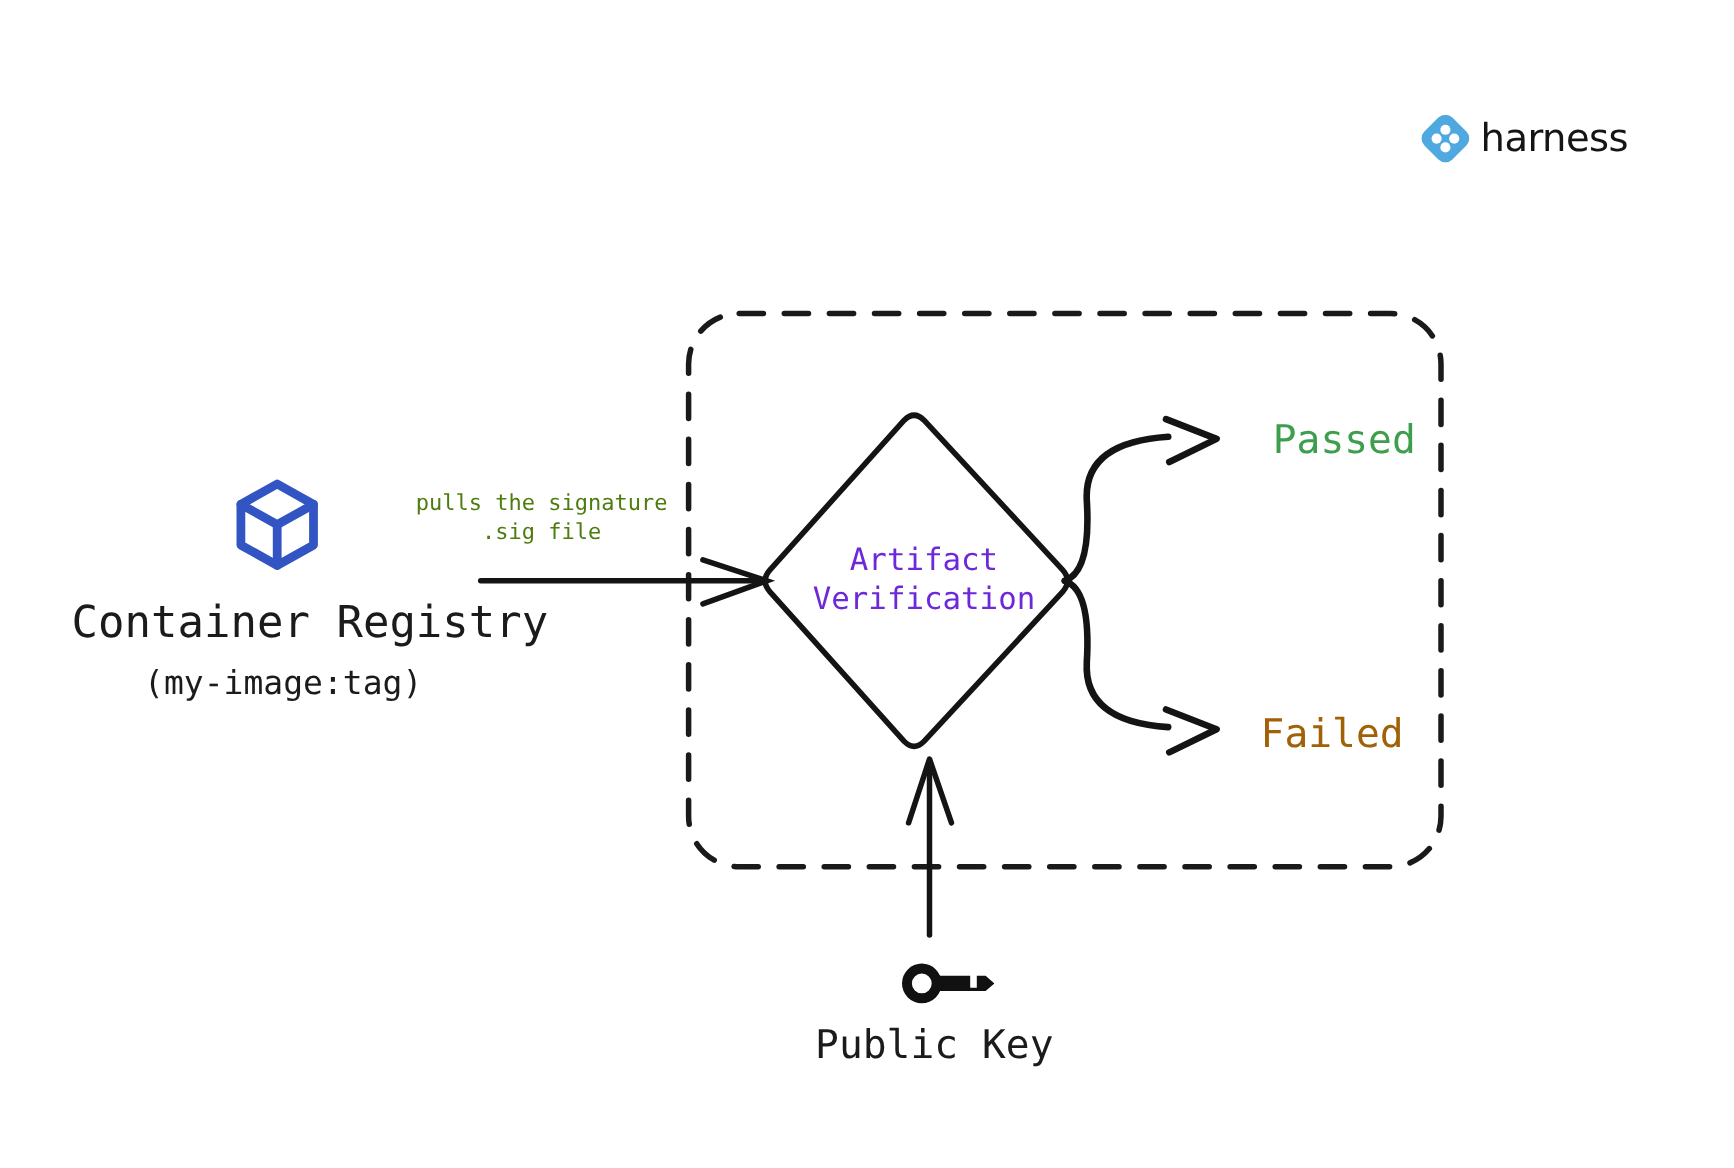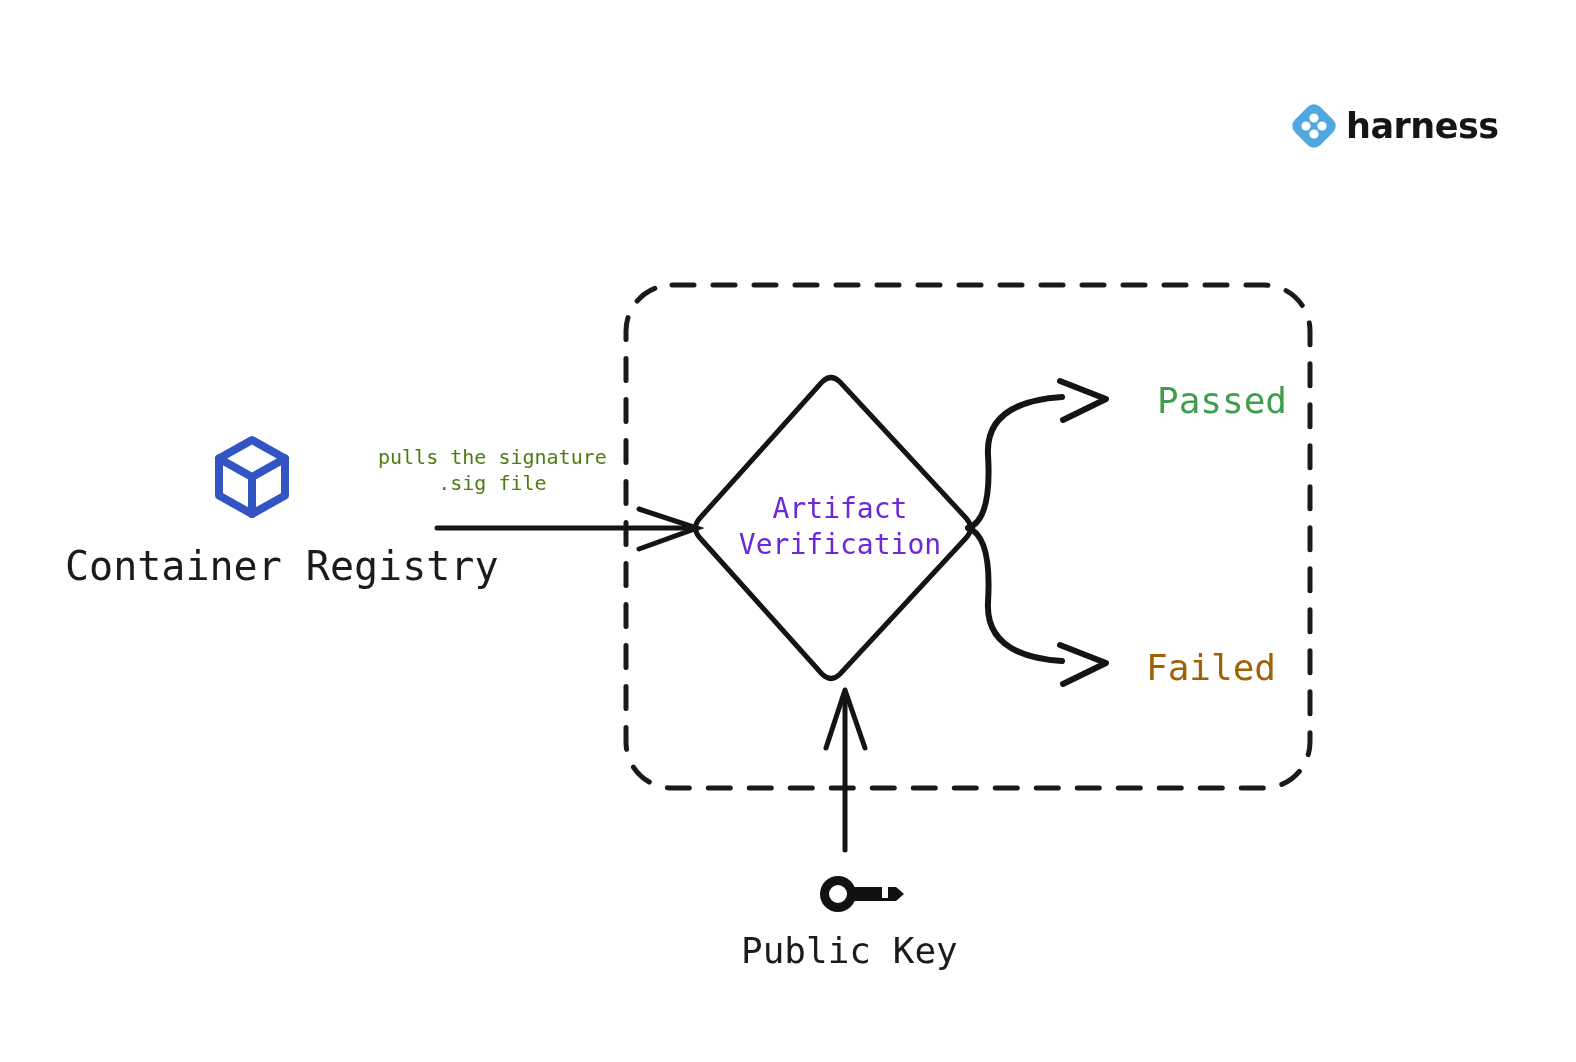--- a/index.html
+++ b/index.html
@@ -39,21 +39,21 @@
     gap: 10px;
   }
   .brand-mark {
     width: 44px;
     height: 44px;
     display: block;
   }
   .brand-name {
     font-family: "DejaVu Sans", "Liberation Sans", sans-serif;
     font-size: 35px;
-    font-weight: 700;
+    font-weight: 400;
     letter-spacing: -0.5px;
     color: #151515;
     line-height: 1;
   }
 
   
   .step-title {
     position: absolute;
     left: 692px;
     top: 210px;
@@ -190,20 +190,21 @@
 
 
   <svg class="cube-icon" viewBox="0 0 86 86">
     <g fill="none" stroke="#3355c4" stroke-width="8" stroke-linejoin="round" stroke-linecap="round">
       <path d="M43 6 L76 24.5 L76 61.5 L43 80 L10 61.5 L10 24.5 Z"></path>
       <path d="M10 24.5 L43 43 L76 24.5"></path>
       <path d="M43 43 L43 80"></path>
     </g>
   </svg>
   <div class="lbl registry-title">Container Registry</div>
+  <div class="lbl registry-sub">(my-image:tag)</div>
 
   <div class="lbl edge-note">
     <div>pulls the signature</div>
     <div>.sig file</div>
   </div>
 
   <div class="lbl diamond-label">
     <div>Artifact</div>
     <div>Verification</div>
   </div>

